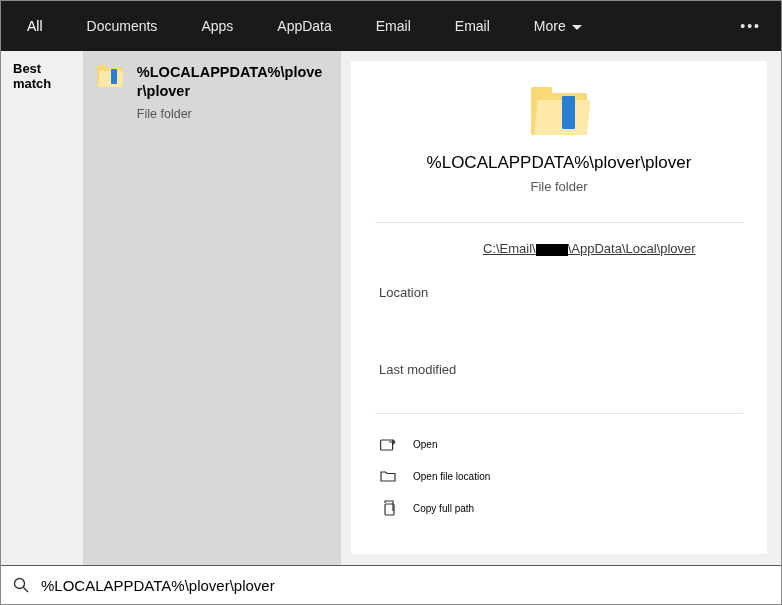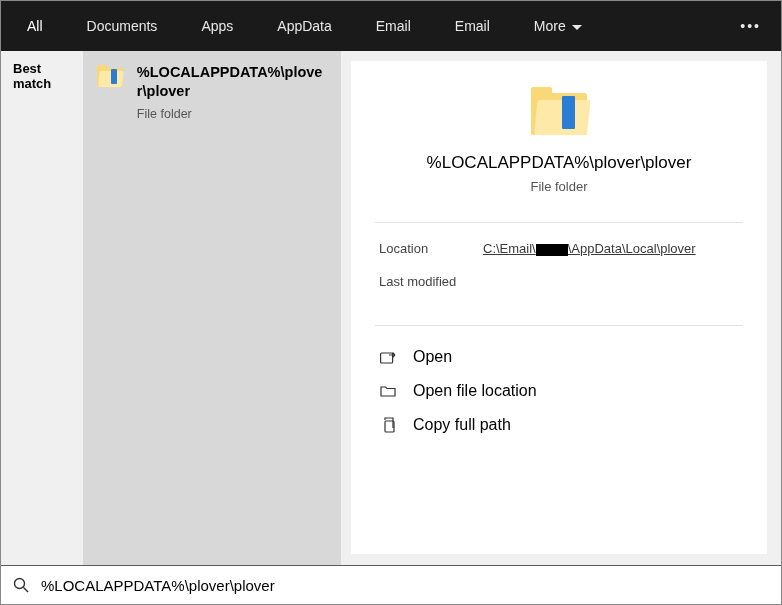--- a/index.html
+++ b/index.html
@@ -27,27 +27,27 @@
     .detail-panel { background: #fff; height: 100%; padding: 22px 28px; display: flex; flex-direction: column; }
     .detail-header { text-align: center; margin-bottom: 28px; }
     .folder-icon-large { width: 56px; height: 48px; margin: 4px auto 18px; position: relative; }
     .detail-title { font-size: 17px; color: #000; margin-bottom: 6px; }
     .detail-subtitle { font-size: 13px; color: #555; }
 
     .divider { height: 1px; background: #e4e4e4; margin: 0 -4px; }
 
     .meta-rows { padding: 18px 0; }
     .meta-row { display: flex; font-size: 13px; margin-bottom: 18px; }
-    .meta-label { width: 104px; color: #444; }
+    .meta-label { width: 104px; color: #444; margin-top: 44px; }
     .meta-value { flex: 1; }
     .meta-value a { color: #3a3a3a; text-decoration: underline; }
     .redact { display: inline-block; width: 32px; height: 12px; background: #000; vertical-align: middle; }
 
     .action-list { padding-top: 14px; }
-    .action-item { display: flex; align-items: center; gap: 16px; padding: 8px 0; cursor: pointer; font-size: 16px; color: #000; }
+    .action-item { display: flex; align-items: center; gap: 16px; padding: 8px 0; cursor: pointer; font-size: 10px; color: #000; }
     .action-icon { width: 18px; height: 16px; display: flex; align-items: center; justify-content: center; }
 
     .searchbar { height: 40px; border: 1px solid #5a5a5a; background: #fff; display: flex; align-items: center; padding: 0 12px; margin: -1px; }
     .search-icon { width: 16px; height: 16px; margin-right: 12px; flex-shrink: 0; }
     .search-input { flex: 1; border: none; outline: none; font-size: 15px; font-family: inherit; color: #000; }
 
     
     .folder-draw { position: absolute; inset: 0; }
     .folder-back { position: absolute; left: 0; top: 12%; width: 100%; height: 88%; background: #f8d877; border-radius: 2px; }
     .folder-tab { position: absolute; left: 0; top: 0; width: 38%; height: 22%; background: #f8d877; border-radius: 2px 2px 0 0; }

